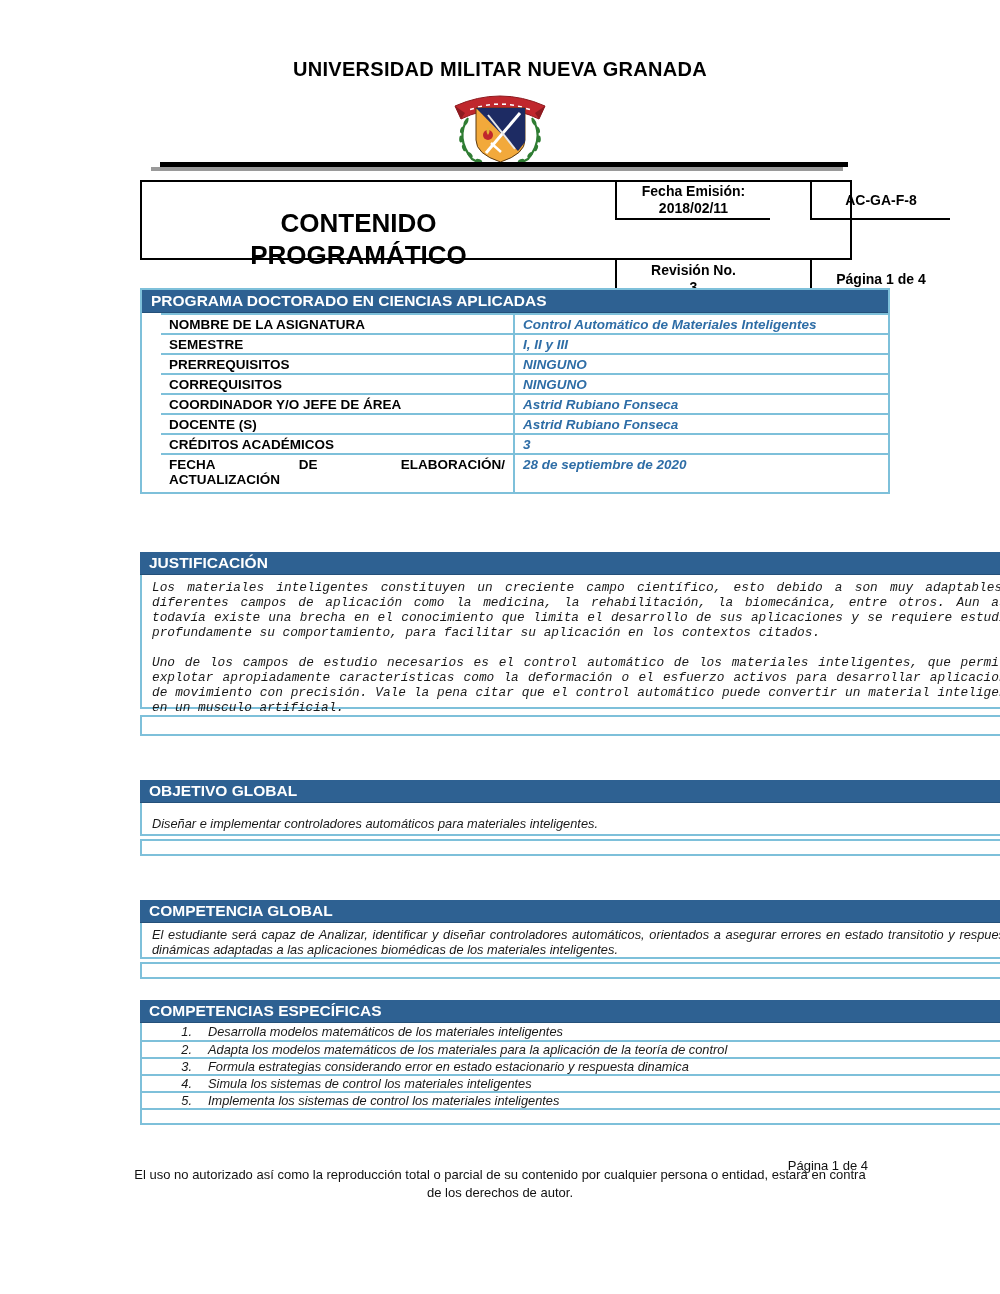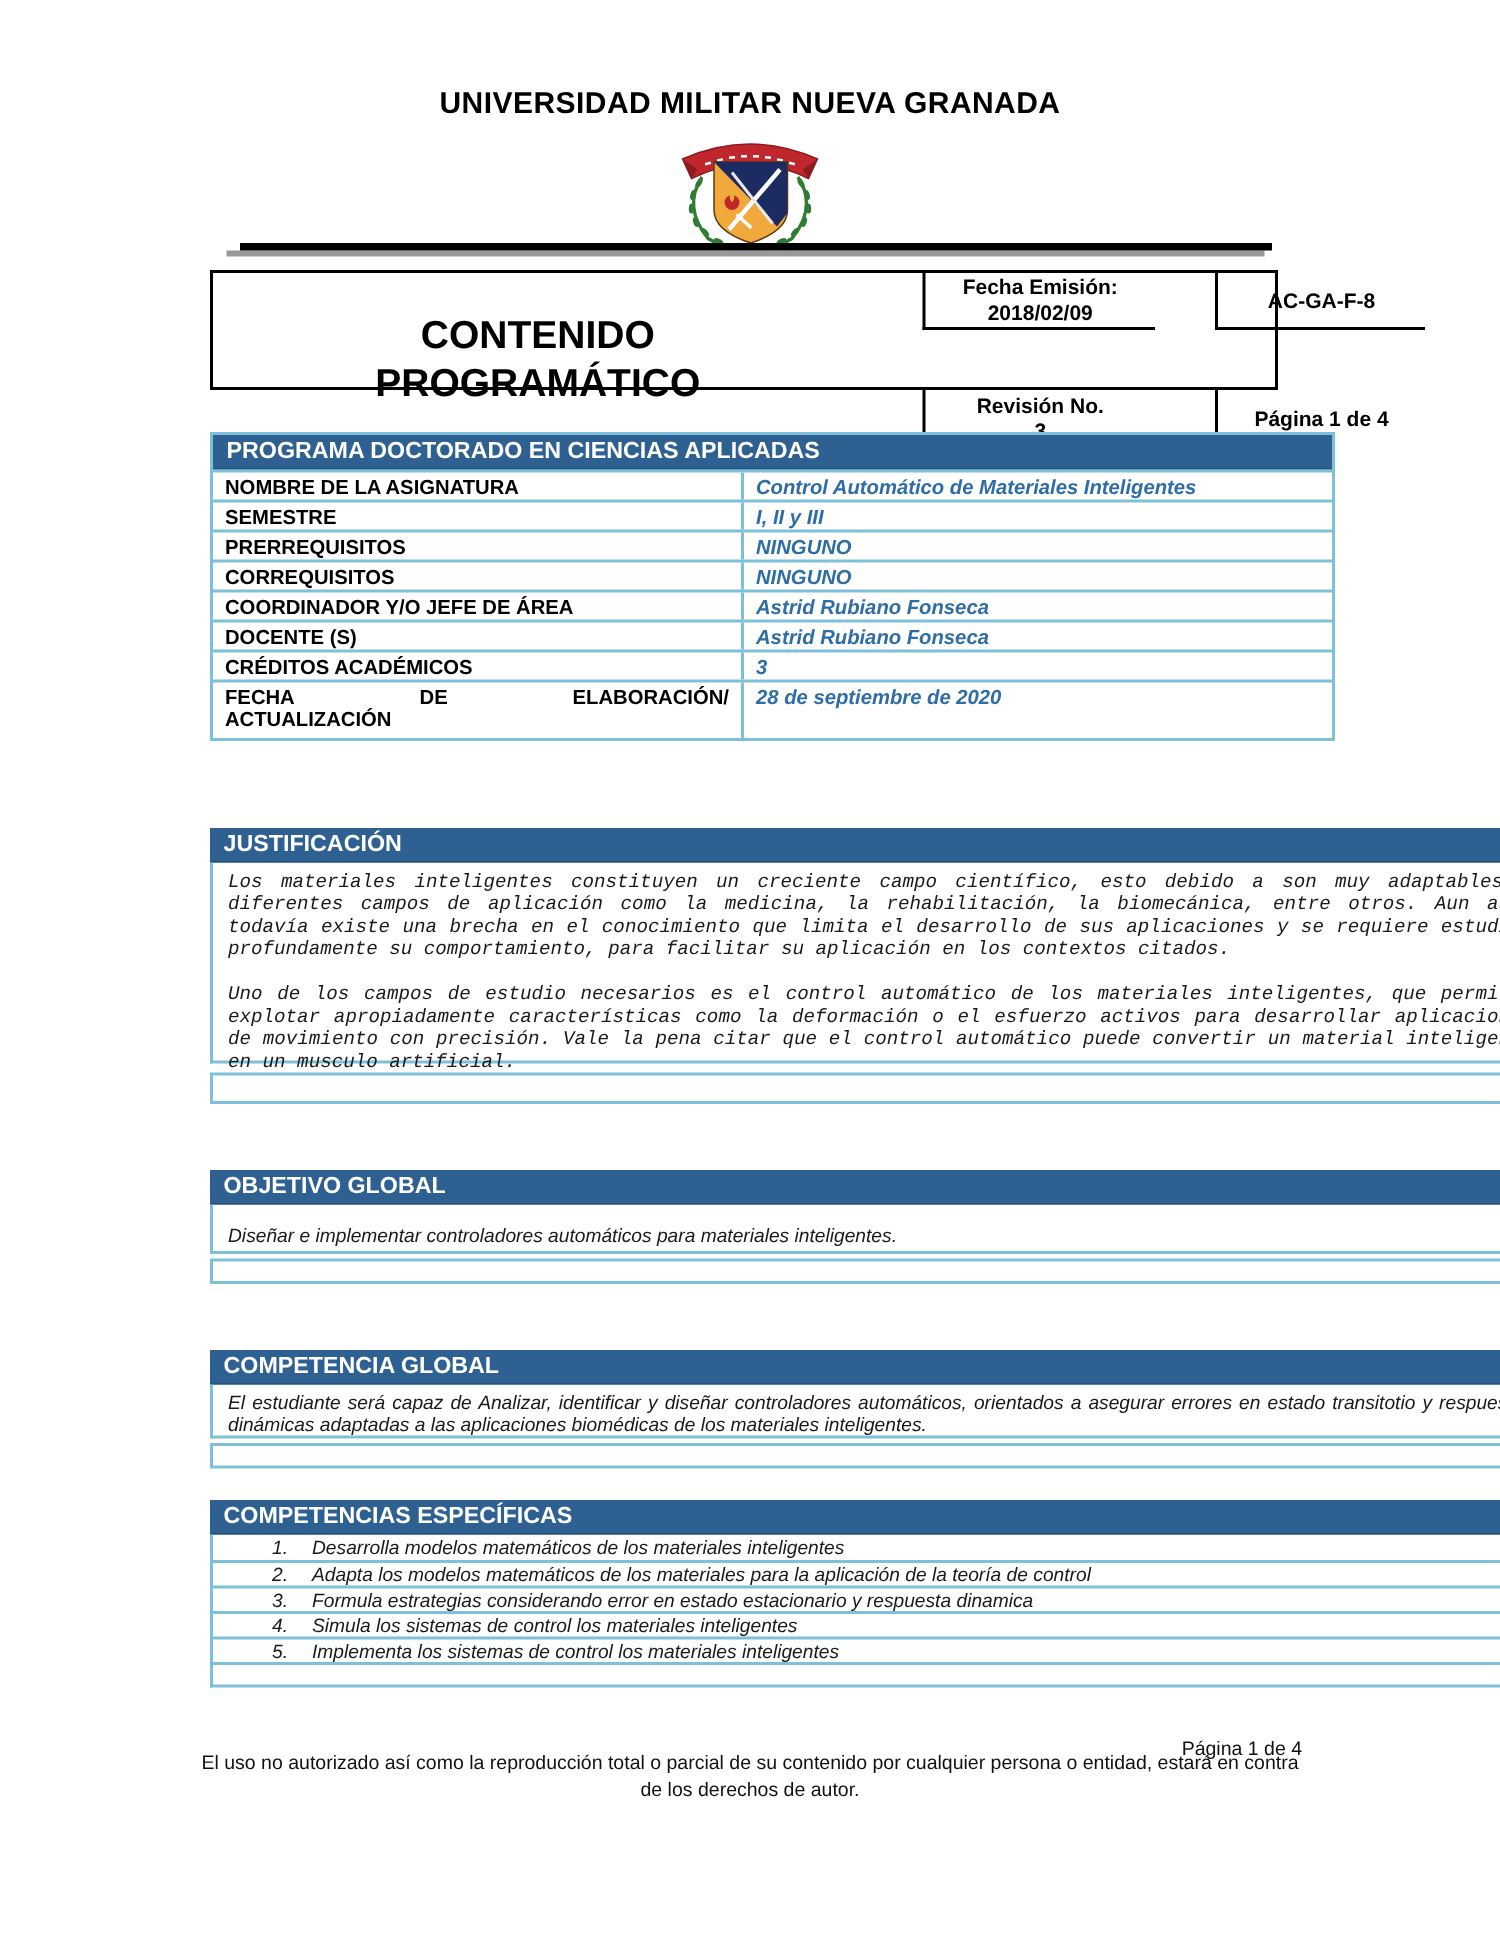--- a/index.html
+++ b/index.html
@@ -34,21 +34,21 @@
   
   .program-table {
     position:absolute; top:288px; left:140px; width:750px;
     border:2px solid #7ec0da;
   }
   .bar {
     background:#2e6192; color:#fff; font-weight:bold; font-size:15.5px;
     height:23px; display:flex; align-items:center; padding-left:9px;
     border-bottom:1px solid #245079;
   }
-  .pt-row { display:flex; border-top:2px solid #7ec0da; min-height:20px; }
+  .pt-row { display:flex; border-top:2px solid #7ec0da; min-height:20px;margin-left:19px; }
   .pt-row:first-of-type { border-top:none; }
   .pt-label { width:352px; padding:2px 8px 0 8px; font-weight:bold; font-size:13.5px; color:#000; }
   .pt-value { flex:1; border-left:2px solid #7ec0da; padding:2px 8px 0 8px; font-weight:bold; font-size:13.5px; color:#2e6da6;font-style:italic; }
   .fecha-line1 { display:flex; justify-content:space-between; }
   .pt-row.fecha { min-height:39px; }
 
   
   .section { position:absolute; left:140px; width:894px; }
   .sec-body {
     border:2px solid #7ec0da; border-top:none;
@@ -145,21 +145,21 @@
   <div class="rule-shadow"></div>
   <div class="rule"></div>
 
   <div class="title-table">
     <div class="tt-cell tt-main">
       <span>CONTENIDO</span>
       <span>PROGRAMÁTICO</span>
     </div>
     <div class="tt-cell tt-small bl bb">
       <span>Fecha Emisión:</span>
-      <span>2018/02/09</span>
+      <span>2018/02/11</span>
     </div>
     <div class="tt-cell tt-small bl bb">
       <span>AC-GA-F-8</span>
     </div>
     <div class="tt-cell tt-small bl">
       <span>Revisión No.</span>
       <span>3</span>
     </div>
     <div class="tt-cell tt-small bl">
       <span>Página 1 de 4</span>

